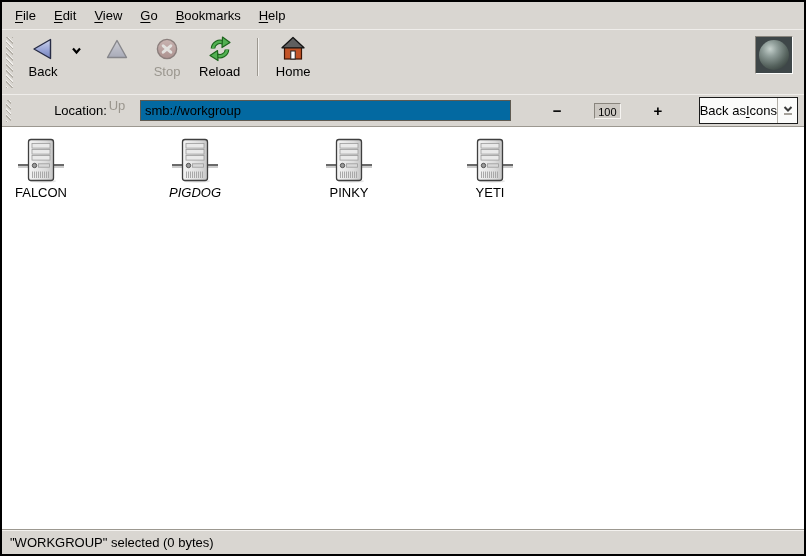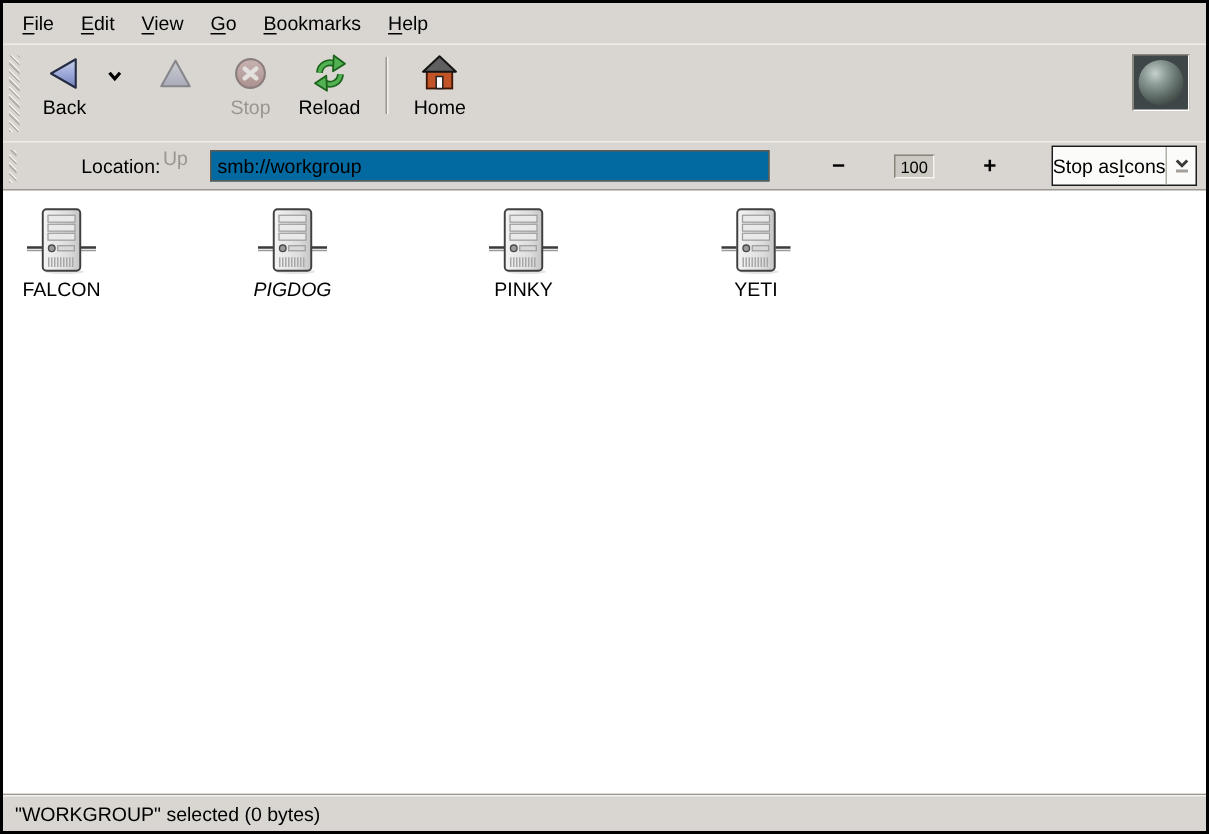--- a/index.html
+++ b/index.html
@@ -162,21 +162,21 @@
 
   <div class="locationbar">
     <div class="grip"></div>
     <span class="loc-label">Location:</span>
     <input class="loc-input" type="text" value="smb://workgroup" style="">
     <div class="zoom-out">−</div>
     <div class="zoom-level">100</div>
     <div class="zoom-in">+</div>
     <div class="viewas">
       <div class="viewas-label">
-          <span>Stop as </span>
+          <span>Back as </span>
           <span class="mn">I</span>
           <span>cons</span>
         </div>
       <div class="viewas-arrow">
         <svg width="10" height="6" viewBox="0 0 10 6">
           <path d="M1.5,1 L5,4.5 L8.5,1" fill="none" stroke="#3a3a3a" stroke-width="2"></path>
         </svg>
         <div class="viewas-bar"></div>
       </div>
     </div>
@@ -225,21 +225,21 @@
         <rect x="15" y="7.5" width="18" height="4.6" fill="#e9e9e9" stroke="#9b9b9b" stroke-width="0.8"></rect>
         <rect x="15" y="13.5" width="18" height="4.6" fill="#e9e9e9" stroke="#9b9b9b" stroke-width="0.8"></rect>
         <rect x="15" y="19.5" width="18" height="4.6" fill="#e9e9e9" stroke="#9b9b9b" stroke-width="0.8"></rect>
         <circle cx="17.5" cy="29.5" r="2.2" fill="#9b9b9b" stroke="#4a4a4a" stroke-width="0.9"></circle>
         <rect x="21.5" y="27.8" width="11" height="3.4" fill="#d8d8d8" stroke="#9b9b9b" stroke-width="0.8"></rect>
         <path d="M15.5,35.5 V42 M17.5,35.5 V42 M19.5,35.5 V42 M21.5,35.5 V42 M23.5,35.5 V42 M25.5,35.5 V42 M27.5,35.5 V42 M29.5,35.5 V42 M31.5,35.5 V42" stroke="#a8a8a8" stroke-width="1"></path>
       </svg>
       <span class="icon-label">PINKY</span>
     </div>
 
-    <div class="icon-cell" style="left:502px;">
+    <div class="icon-cell" style="left:488px;">
       <svg viewBox="0 0 48 48">
         <path d="M1,29 H11 M37,29 H47" stroke="#3a3a3a" stroke-width="1.6"></path>
         <path d="M1,31 H11 M37,31 H47" stroke="#9a9a9a" stroke-width="1"></path>
         <ellipse cx="26" cy="45.2" rx="13" ry="1.6" fill="rgba(0,0,0,0.10)"></ellipse>
         <rect x="11.5" y="3.5" width="25" height="41" rx="2.5" fill="url(#srvGrad)" stroke="#3f3f3f" stroke-width="1.3"></rect>
         <rect x="15" y="7.5" width="18" height="4.6" fill="#e9e9e9" stroke="#9b9b9b" stroke-width="0.8"></rect>
         <rect x="15" y="13.5" width="18" height="4.6" fill="#e9e9e9" stroke="#9b9b9b" stroke-width="0.8"></rect>
         <rect x="15" y="19.5" width="18" height="4.6" fill="#e9e9e9" stroke="#9b9b9b" stroke-width="0.8"></rect>
         <circle cx="17.5" cy="29.5" r="2.2" fill="#9b9b9b" stroke="#4a4a4a" stroke-width="0.9"></circle>
         <rect x="21.5" y="27.8" width="11" height="3.4" fill="#d8d8d8" stroke="#9b9b9b" stroke-width="0.8"></rect>

